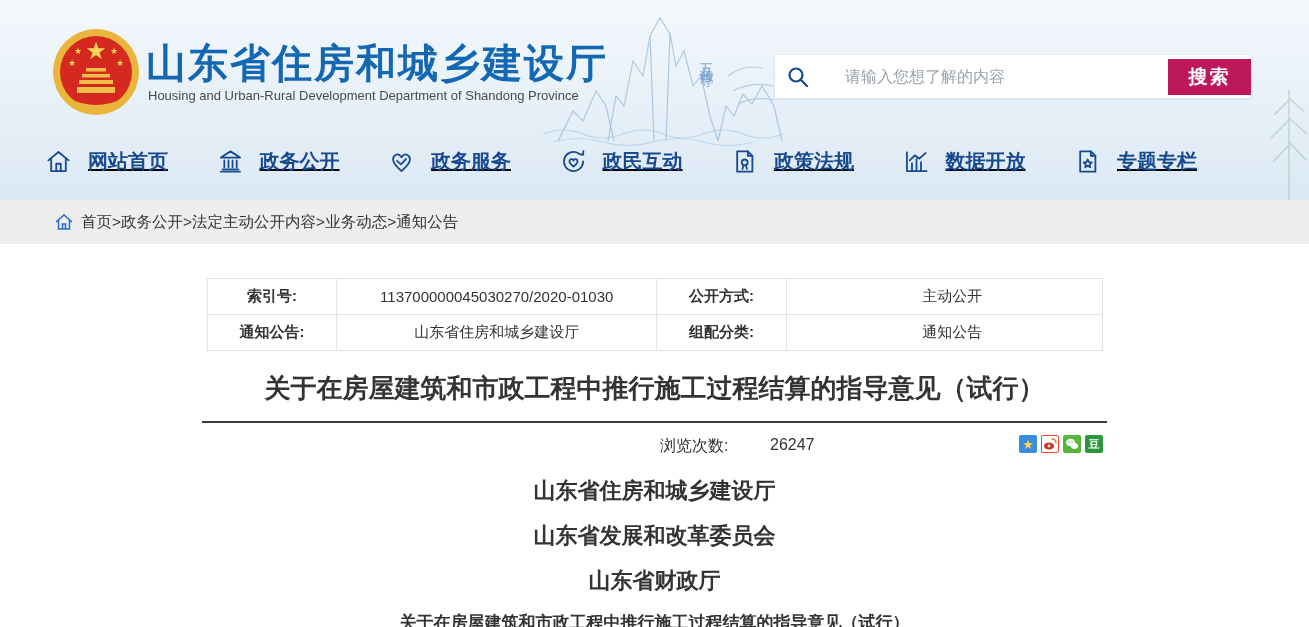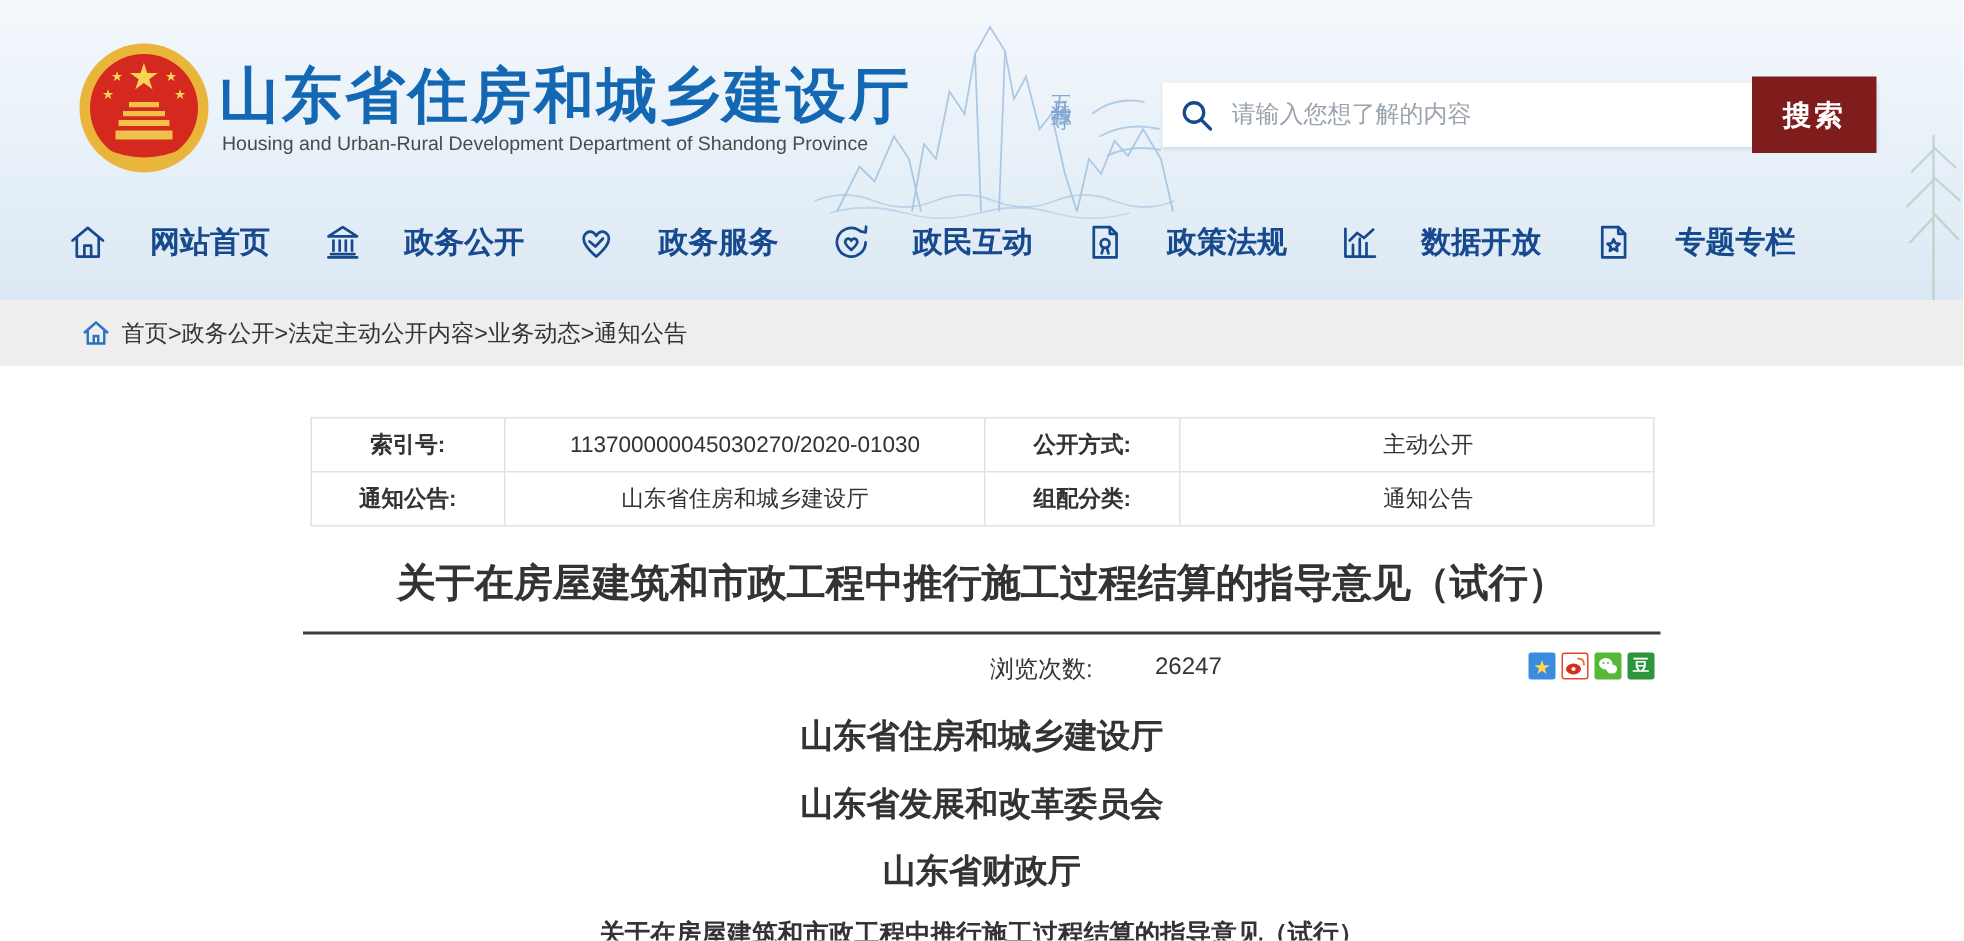--- a/index.html
+++ b/index.html
@@ -15,32 +15,32 @@
                  font-family:"DejaVu Serif",serif; font-size:14px; color:#6f9cc9;
                  letter-spacing:3px; opacity:.85; }
   .emblem { position:absolute; left:52px; top:28px; width:88px; height:88px; }
   .site-title { position:absolute; left:146px; top:36px; font-size:40px; font-weight:bold;
                 color:#1467b2; letter-spacing:2px; white-space:nowrap; }
   .site-sub { position:absolute; left:148px; top:88px; font-size:13px; color:#4a4a4a;
               white-space:nowrap; }
 
   .search-box { position:absolute; left:775px; top:55px; width:476px; height:43px;
                 background:#fff; display:flex; align-items:center;
-                box-shadow:0 1px 3px rgba(40,80,130,.15); }
+                box-shadow:0 1px 3px rgba(40,80,130,.15);gap:24px; }
   .search-icon { width:46px; height:43px; display:flex; align-items:center; justify-content:center; }
   .search-input { flex:1; height:100%; border:none; outline:none; font-size:16px; color:#333;
                   background:transparent; font-family:inherit; }
   .search-input::placeholder { color:#9aa3ad; }
-  .search-btn { width:83px; height:51px; background:#7f1d1d; color:#fff; border:none;
+  .search-btn { width:83px; height:36px; background:#be185d; color:#fff; border:none;
                 font-size:19px; font-weight:bold; cursor:pointer; font-family:inherit;
                 letter-spacing:2px; }
 
   .nav { position:absolute; left:45px; top:148px; width:1152px; display:flex;
          justify-content:space-between; }
-  .nav-item { display:flex; align-items:center; gap:28px; cursor:pointer; }
+  .nav-item { display:flex; align-items:center; gap:16px; cursor:pointer;text-decoration:underline; }
   .nav-item svg { width:27px; height:27px; stroke:#17498f; fill:none;
                   stroke-width:1.6; stroke-linecap:round; stroke-linejoin:round; }
   .nav-label { font-size:20px; font-weight:bold; color:#17498f; white-space:nowrap; }
 
   
   .breadcrumb-bar { width:1309px; height:44px; background:#eeeeee; display:flex;
                     align-items:center; padding-left:55px; }
   .bc-home { width:18px; height:16px; margin-right:8px; }
   .bc-text { font-size:15.5px; color:#333; }
 

